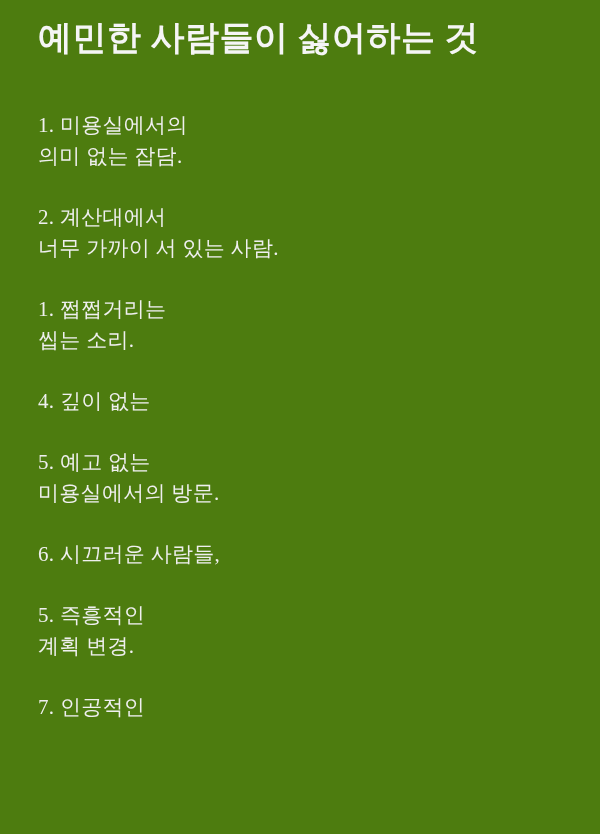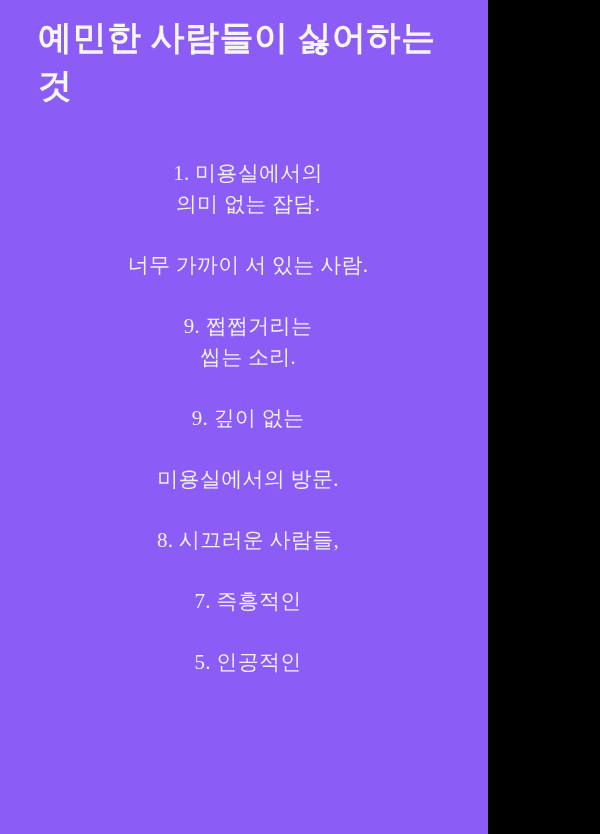--- a/index.html
+++ b/index.html
@@ -2,42 +2,41 @@
 <html><head>
 <meta charset="utf-8">
 <style>
   html, body {
     margin: 0;
     padding: 0;
     background: #000;
   }
   .card {
     position: relative;
-    width: 488px;
+    width: 600px;
     height: 834px;
-    background: #8b5cf6;
+    background: #4d7c0f;
     overflow: hidden;
     font-family: "Liberation Serif", "DejaVu Serif", serif;
     box-sizing: border-box;
     padding: 14px 30px 12px 38px;
   }
   .card-title {
     color: #f5f5f5;
     font-size: 34px;
     font-weight: 700;
     line-height: 48px;
     letter-spacing: 0.5px;
     margin: 0 0 48px 0;
   }
   .item-list {
     display: block;
   }
   .list-item {
     margin: 0 0 30px 0;
-    text-align: center;
   }
   .item-line {
     display: block;
     color: #efefef;
     font-size: 21px;
     line-height: 31px;
     letter-spacing: 0.3px;
   }
 </style>
 </head>
@@ -47,42 +46,45 @@
   <h1 class="card-title">예민한 사람들이 싫어하는 것</h1>
 
   <div class="item-list">
 
     <div class="list-item">
       <span class="item-line">1. 미용실에서의</span>
       <span class="item-line">의미 없는 잡담.</span>
     </div>
 
     <div class="list-item">
+      <span class="item-line">2. 계산대에서</span>
       <span class="item-line">너무 가까이 서 있는 사람.</span>
     </div>
 
     <div class="list-item">
-      <span class="item-line">9. 쩝쩝거리는</span>
+      <span class="item-line">1. 쩝쩝거리는</span>
       <span class="item-line">씹는 소리.</span>
     </div>
 
     <div class="list-item">
-      <span class="item-line">9. 깊이 없는</span>
+      <span class="item-line">4. 깊이 없는</span>
     </div>
 
     <div class="list-item">
+      <span class="item-line">5. 예고 없는</span>
       <span class="item-line">미용실에서의 방문.</span>
     </div>
 
     <div class="list-item">
-      <span class="item-line">8. 시끄러운 사람들,</span>
+      <span class="item-line">6. 시끄러운 사람들,</span>
     </div>
 
     <div class="list-item">
-      <span class="item-line">7. 즉흥적인</span>
+      <span class="item-line">5. 즉흥적인</span>
+      <span class="item-line">계획 변경.</span>
     </div>
 
     <div class="list-item">
-      <span class="item-line">5. 인공적인</span>
+      <span class="item-line">7. 인공적인</span>
     </div>
 
   </div>
 </div>
 
 </body></html>

